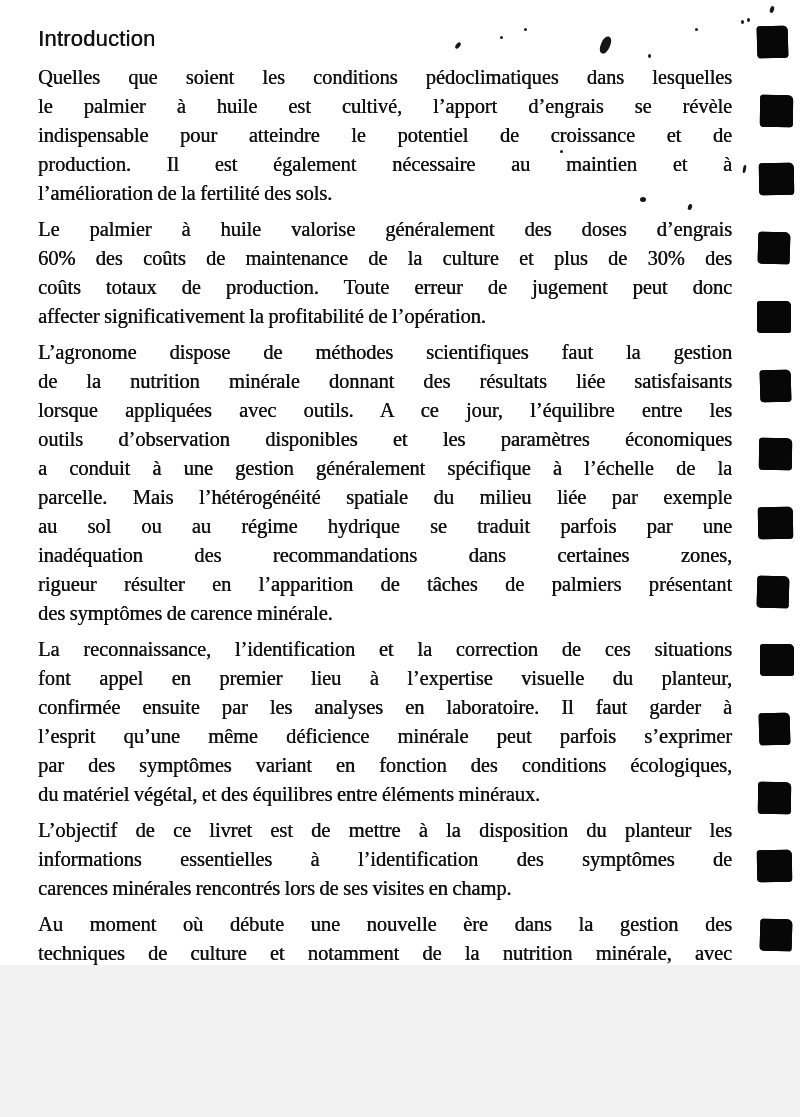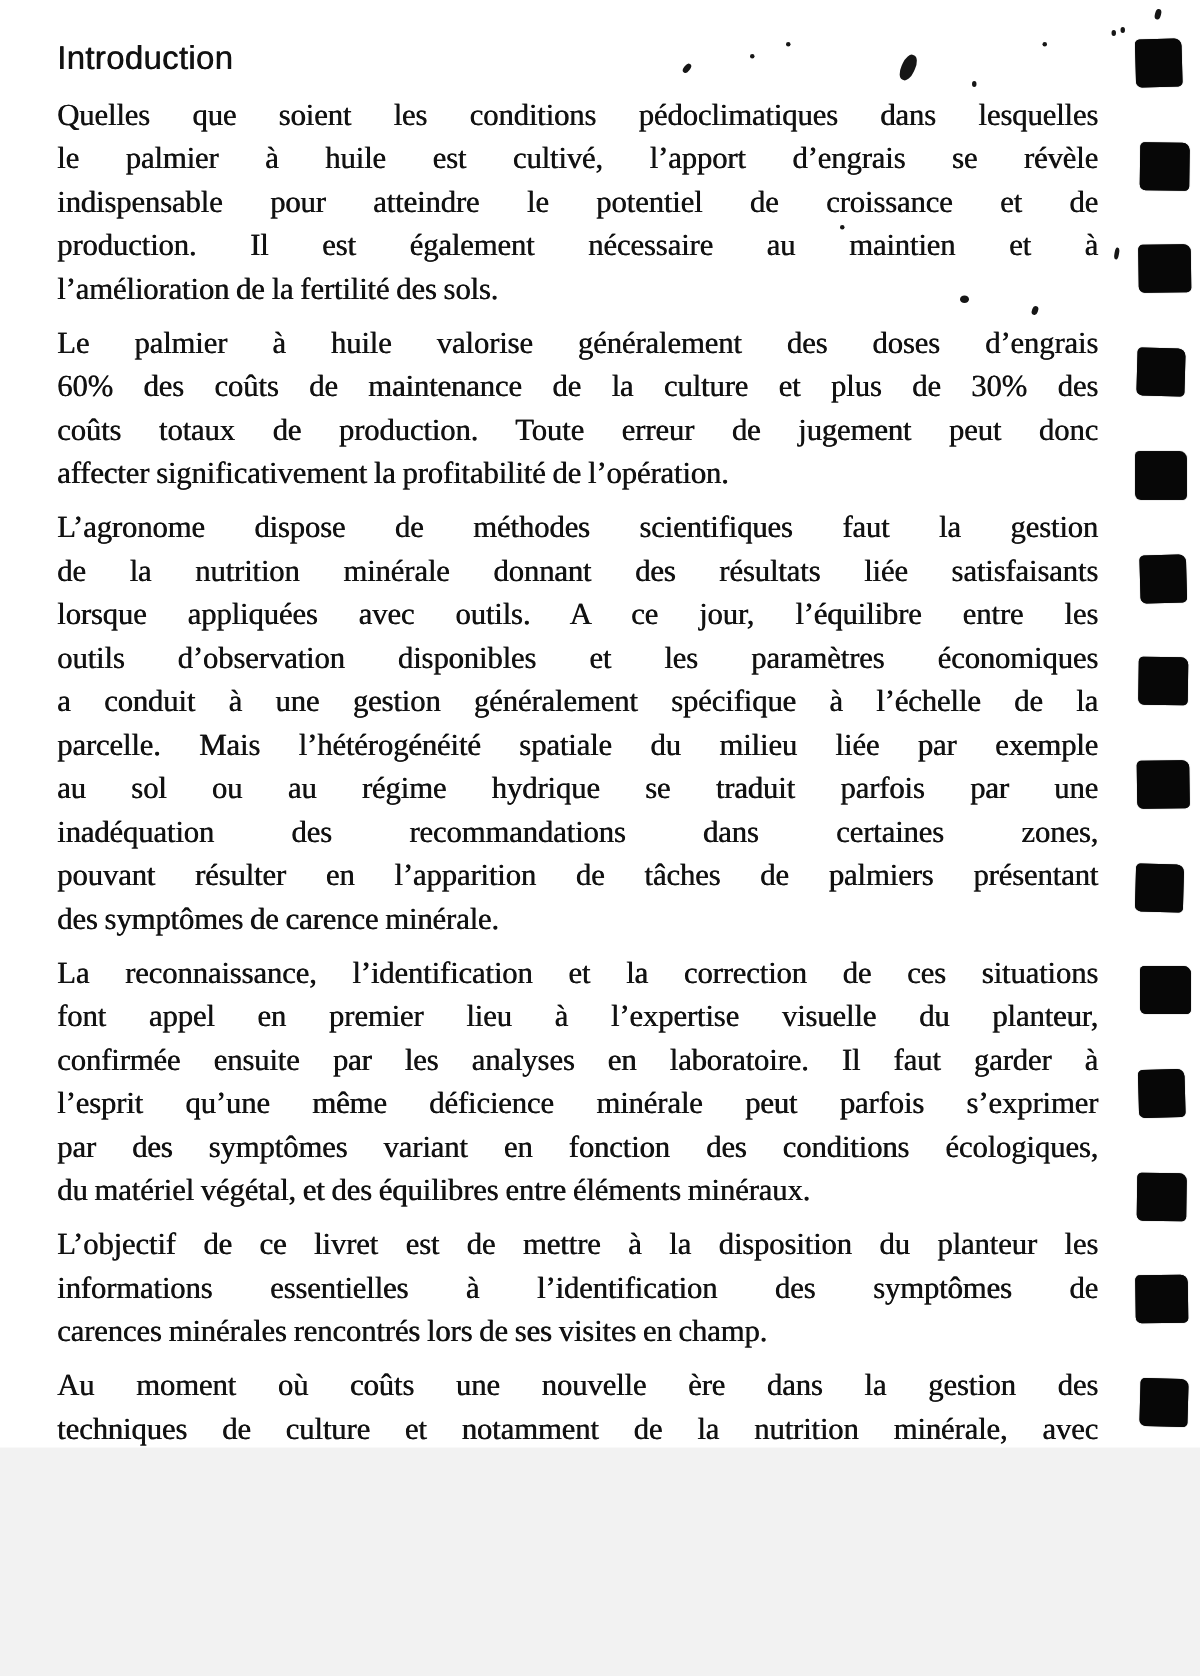--- a/index.html
+++ b/index.html
@@ -90,38 +90,38 @@
         </div>
         <div class="para">
           <div class="line">L’agronome dispose de méthodes scientifiques faut la gestion</div>
           <div class="line">de la nutrition minérale donnant des résultats liée satisfaisants</div>
           <div class="line">lorsque appliquées avec outils. A ce jour, l’équilibre entre les</div>
           <div class="line">outils d’observation disponibles et les paramètres économiques</div>
           <div class="line">a conduit à une gestion généralement spécifique à l’échelle de la</div>
           <div class="line">parcelle. Mais l’hétérogénéité spatiale du milieu liée par exemple</div>
           <div class="line">au sol ou au régime hydrique se traduit parfois par une</div>
           <div class="line">inadéquation des recommandations dans certaines zones,</div>
-          <div class="line">pouvant résulter en l’apparition de tâches de palmiers présentant</div>
+          <div class="line">rigueur résulter en l’apparition de tâches de palmiers présentant</div>
           <div class="line lastline">des symptômes de carence minérale.</div>
         </div>
         <div class="para">
           <div class="line">La reconnaissance, l’identification et la correction de ces situations</div>
           <div class="line">font appel en premier lieu à l’expertise visuelle du planteur,</div>
           <div class="line">confirmée ensuite par les analyses en laboratoire. Il faut garder à</div>
           <div class="line">l’esprit qu’une même déficience minérale peut parfois s’exprimer</div>
           <div class="line">par des symptômes variant en fonction des conditions écologiques,</div>
           <div class="line lastline">du matériel végétal, et des équilibres entre éléments minéraux.</div>
         </div>
         <div class="para">
           <div class="line">L’objectif de ce livret est de mettre à la disposition du planteur les</div>
           <div class="line">informations essentielles à l’identification des symptômes de</div>
           <div class="line lastline">carences minérales rencontrés lors de ses visites en champ.</div>
         </div>
         <div class="para">
-          <div class="line">Au moment où coûts une nouvelle ère dans la gestion des</div>
+          <div class="line">Au moment où débute une nouvelle ère dans la gestion des</div>
           <div class="line">techniques de culture et notamment de la nutrition minérale, avec</div>
           <div class="line">le développement du concept de l’Agriculture de Précision, faisant</div>
         </div>
       </div>
   </div>
 
   <div class="page-number">2</div>
 
   <div class="binding-marks">
       <div class="binding-mark" style="left: 757px; top: 26px; width: 31px; height: 32px; transform: rotate(-1.6deg); background: rgb(7, 7, 7);"></div>

